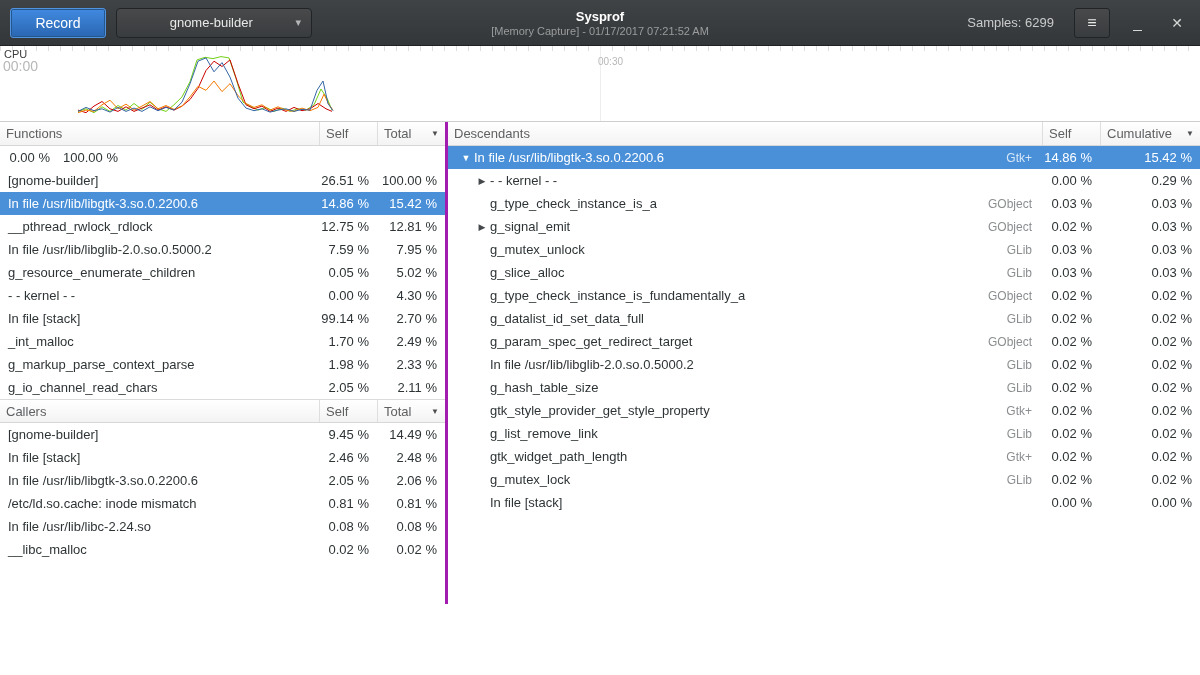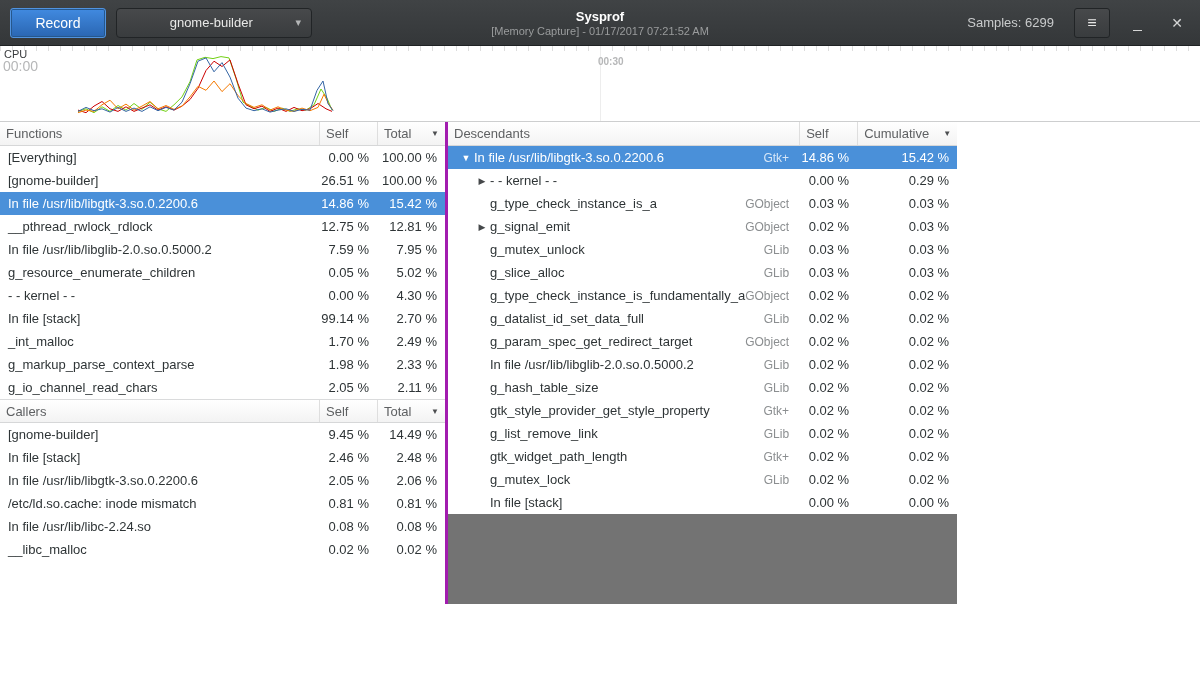--- a/index.html
+++ b/index.html
@@ -37,27 +37,27 @@
 
   
   .timeline { height:76px; flex:none; position:relative; background:#fff;
     border-bottom:1px solid #cdcecf; }
   .timeline::before { content:""; position:absolute; top:0; left:0; right:0; height:5px;
     background:repeating-linear-gradient(to right,#dddddd 0 1px,transparent 1px 12px); }
   .timeline svg { position:absolute; left:0; bottom:0; }
   .grid-mid { position:absolute; left:600px; top:0; bottom:0; width:1px; background:#ededed; }
   .cpu-label { position:absolute; top:2px; left:4px; font-size:11px; color:#3a3c3e; }
   .t-start { position:absolute; top:12px; left:3px; font-size:14px; color:#b6b7b8; }
-  .t-mid { position:absolute; top:10px; left:598px; font-size:10px; color:#b6b7b8;font-weight:bold; }
+  .t-mid { position:absolute; top:10px; left:598px; font-size:10px; color:#b6b7b8; }
 
   
   .content { flex:1; display:flex; min-height:0; }
   .left-pane { width:448px; flex:none; border-right:3px solid #a21caf; display:flex;
     flex-direction:column; background:#fff; }
-  .right-pane { flex:1; display:flex; flex-direction:row; background:#737373; min-width:0; }
+  .right-pane { flex:1; display:flex; flex-direction:column; background:#15803d; min-width:0; }
   .table { display:flex; flex-direction:column; flex:none; }
   .thead { display:flex; height:24px; flex:none; align-items:center;
     background:linear-gradient(to bottom,#ffffff,#f3f3f3); border-bottom:1px solid #d6d7d8;
     font-size:13px; color:#5e6062; }
   .callers .thead { border-top:1px solid #dadbdc; }
   .th { padding:0 6px; height:100%; display:flex; align-items:center; }
   .th.name { flex:1; min-width:0; }
   .th.colw58 { width:58px; border-left:1px solid #dedede; }
   .th.colw68 { width:68px; border-left:1px solid #dedede; }
   .th.colw100 { width:100px; border-left:1px solid #dedede; }
@@ -126,21 +126,20 @@
         <div class="thead">
           <span class="th name">Functions</span>
           <span class="th colw58">Self</span>
           <span class="th colw68">
             <span>Total</span>
             <span class="sort-arrow">▼</span>
           </span>
         </div>
         <div class="tbody">
             <div class="trow">
-              <span class="cell name">[Everything]</span>
               <span class="cell num w58">0.00 %</span>
               <span class="cell num w68">100.00 %</span>
             </div>
             <div class="trow">
               <span class="cell name">[gnome-builder]</span>
               <span class="cell num w58">26.51 %</span>
               <span class="cell num w68">100.00 %</span>
             </div>
             <div class="trow selected">
               <span class="cell name">In file /usr/lib/libgtk-3.so.0.2200.6</span>

